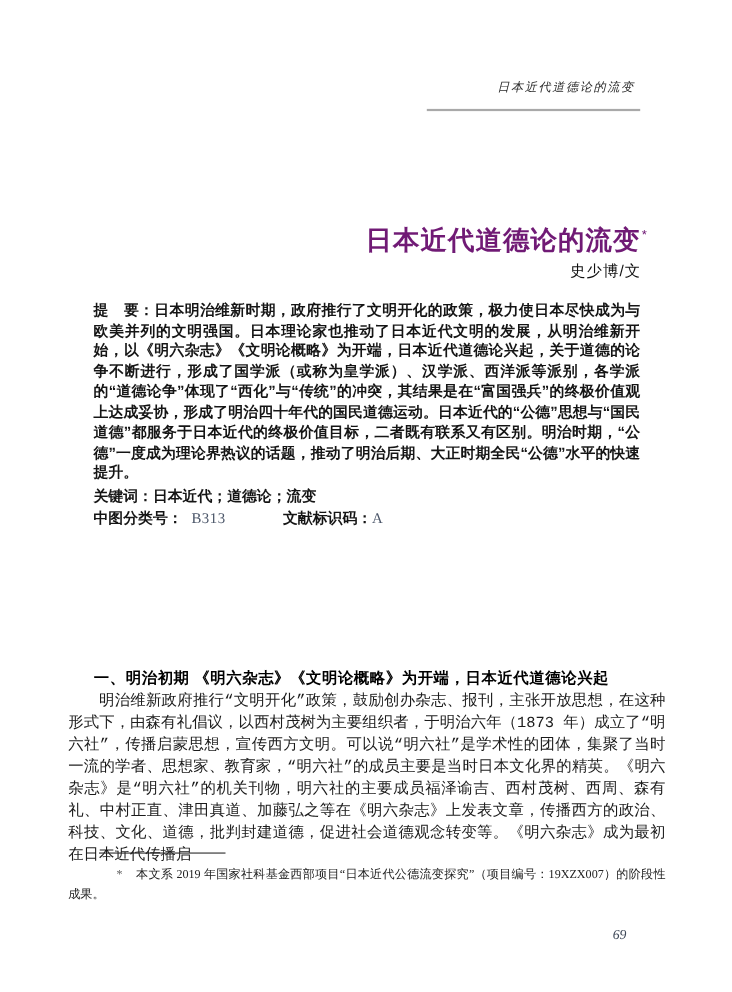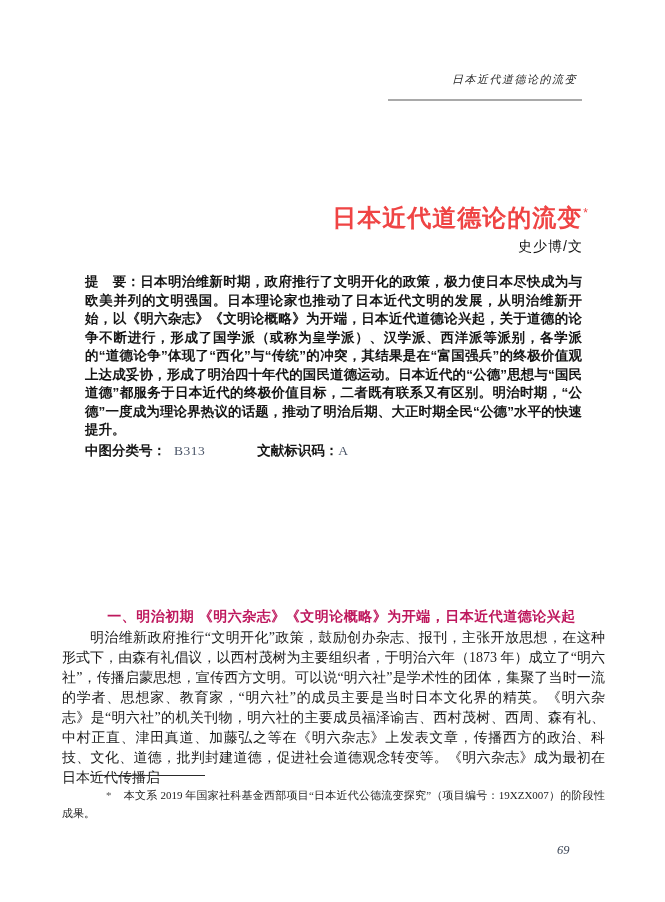--- a/index.html
+++ b/index.html
@@ -36,21 +36,21 @@
     background: #a9a9a9;
   }
   .article-title {
     position: absolute;
     top: 186px;
     right: 76px;
     font-family: "Liberation Sans", "DejaVu Sans", sans-serif;
     font-weight: bold;
     font-size: 24px;
     letter-spacing: 1px;
-    color: #ef4444;
+    color: #701a75;
     white-space: nowrap;
   }
   .article-title .note-mark {
     font-size: 12px;
     vertical-align: super;
     margin-left: 1px;
     font-weight: normal;
   }
   .author {
     position: absolute;
@@ -103,32 +103,32 @@
     left: 62px;
     width: 543px;
     font-size: 14px;
     line-height: 20px;
     text-align: justify;
     text-indent: 28px;
     color: #1b1b1b;
     margin: 0;
   }
   .para-1 { top: 486px; }
-  .para-2 { top: 628px; }
+  .para-2 { top: 628px; font-family: Liberation Mono, monospace; }
   .section-heading {
     position: absolute;
     top: 608px;
-    left: 70px;
+    left: 48px;
     width: 543px;
     text-align: center;
     font-family: "Liberation Sans", "DejaVu Sans", sans-serif;
     font-weight: bold;
     font-size: 14px;
     letter-spacing: 0.5px;
-    color: #be185d;
+    color: #000000;
     margin: 0;
   }
   .footnote-rule {
     position: absolute;
     top: 775px;
     left: 90px;
     width: 115px;
     height: 1px;
     background: #2a2a2a;
   }
@@ -167,20 +167,21 @@
   <div class="running-head">日本近代道德论的流变</div>
 
   <div class="head-rule"></div>
 
   <h1 class="article-title"><span>日本近代道德论的流变</span><span class="note-mark">*</span></h1>
 
   <div class="author">史少博/文</div>
 
   <div class="abstract-block">
     <p><span class="label">提　要：</span><span>日本明治维新时期，政府推行了文明开化的政策，极力使日本尽快成为与欧美并列的文明强国。日本理论家也推动了日本近代文明的发展，从明治维新开始，以《明六杂志》《文明论概略》为开端，日本近代道德论兴起，关于道德的论争不断进行，形成了国学派（或称为皇学派）、汉学派、西洋派等派别，各学派的“道德论争”体现了“西化”与“传统”的冲突，其结果是在“富国强兵”的终极价值观上达成妥协，形成了明治四十年代的国民道德运动。日本近代的“公德”思想与“国民道德”都服务于日本近代的终极价值目标，二者既有联系又有区别。明治时期，“公德”一度成为理论界热议的话题，推动了明治后期、大正时期全民“公德”水平的快速提升。</span></p>
+    <p class="meta-line"><span class="label">关键词：</span><span>日本近代；道德论；流变</span></p>
     <p class="meta-line"><span class="label">中图分类号：</span><span class="value-spacer"></span><span class="code-value">B313</span><span class="gap-spacer"></span><span class="label">文献标识码：</span><span class="code-value">A</span></p>
   </div>
 
 
   <h2 class="section-heading">一、明治初期 《明六杂志》《文明论概略》为开端，日本近代道德论兴起</h2>
 
   <p class="body-para para-2">明治维新政府推行“文明开化”政策，鼓励创办杂志、报刊，主张开放思想，在这种形式下，由森有礼倡议，以西村茂树为主要组织者，于明治六年（1873 年）成立了“明六社”，传播启蒙思想，宣传西方文明。可以说“明六社”是学术性的团体，集聚了当时一流的学者、思想家、教育家，“明六社”的成员主要是当时日本文化界的精英。《明六杂志》是“明六社”的机关刊物，明六社的主要成员福泽谕吉、西村茂树、西周、森有礼、中村正直、津田真道、加藤弘之等在《明六杂志》上发表文章，传播西方的政治、科技、文化、道德，批判封建道德，促进社会道德观念转变等。《明六杂志》成为最初在日本近代传播启</p>
 
   <div class="footnote-rule"></div>
 

